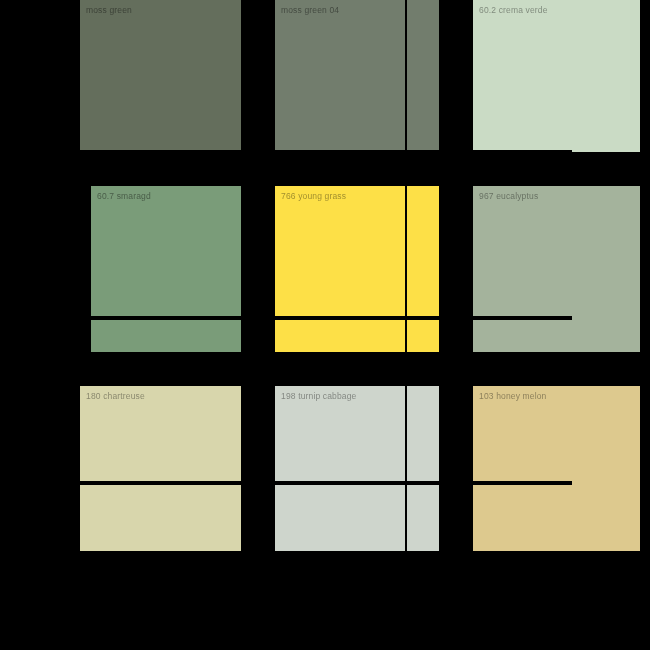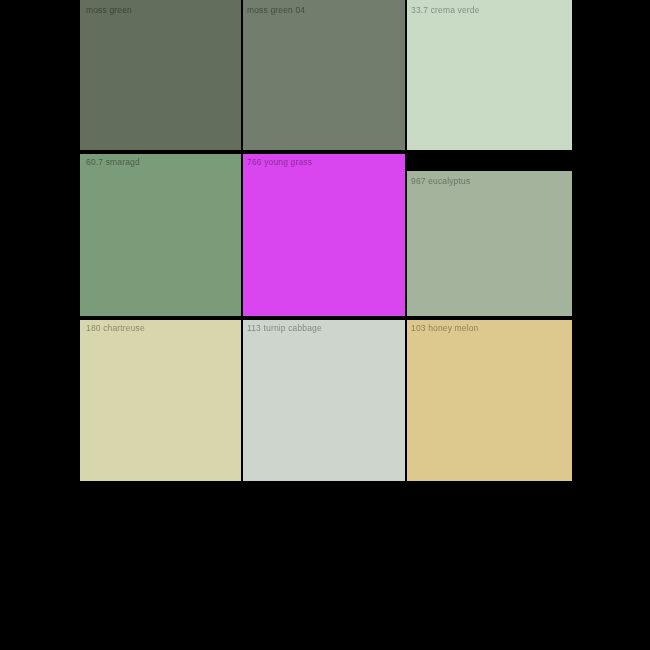--- a/index.html
+++ b/index.html
@@ -24,20 +24,21 @@
     position: absolute;
     left: 80px;
     top: 0px;
     width: 492px;
     height: 650px;
     display: grid;
     grid-template-columns: 161px 164px 167px;
     grid-template-rows: 152px 166px 165px 167px;
     column-gap: 0px;
     row-gap: 0px;
+    gap: 34px;
   }
   .swatch {
     position: relative;
     box-sizing: border-box;
     overflow: hidden;
   }
   .swatch-label {
     position: absolute;
     left: 6px;
     top: 5px;
@@ -73,36 +74,36 @@
 <div id="palette-board">
 
   <div id="swatch-grid">
       <div class="swatch dark" style="background: rgb(100, 110, 92);">
         <span class="swatch-label">moss green</span>
       </div>
       <div class="swatch dark" style="background: rgb(114, 125, 109);">
         <span class="swatch-label">moss green 04</span>
       </div>
       <div class="swatch" style="background: rgb(202, 219, 197);">
-        <span class="swatch-label">33.7 crema verde</span>
+        <span class="swatch-label">60.2 crema verde</span>
       </div>
-      <div class="swatch dark" style="background: rgb(122, 156, 121);">
+      <div class="swatch dark" style="background: rgb(122, 156, 121); margin-left: 11px;">
         <span class="swatch-label">60.7 smaragd</span>
       </div>
-      <div class="swatch" style="background: #d946ef; padding-left: 40px;">
+      <div class="swatch" style="background: #fde047; padding-left: 40px;">
         <span class="swatch-label">766 young grass</span>
       </div>
-      <div class="swatch" style="background: rgb(164, 179, 156); margin-top: 19px;">
+      <div class="swatch" style="background: rgb(164, 179, 156);">
         <span class="swatch-label">967 eucalyptus</span>
       </div>
       <div class="swatch" style="background: rgb(216, 214, 172);">
         <span class="swatch-label">180 chartreuse</span>
       </div>
       <div class="swatch" style="background: rgb(206, 213, 204);">
-        <span class="swatch-label">113 turnip cabbage</span>
+        <span class="swatch-label">198 turnip cabbage</span>
       </div>
       <div class="swatch" style="background: rgb(221, 201, 142);">
         <span class="swatch-label">103 honey melon</span>
       </div>
     </div>
 
   <div class="gutter-col" style="left:241px"></div>
   <div class="gutter-col" style="left:405px"></div>
 
   <div class="gutter-row" style="top:150px"></div>

